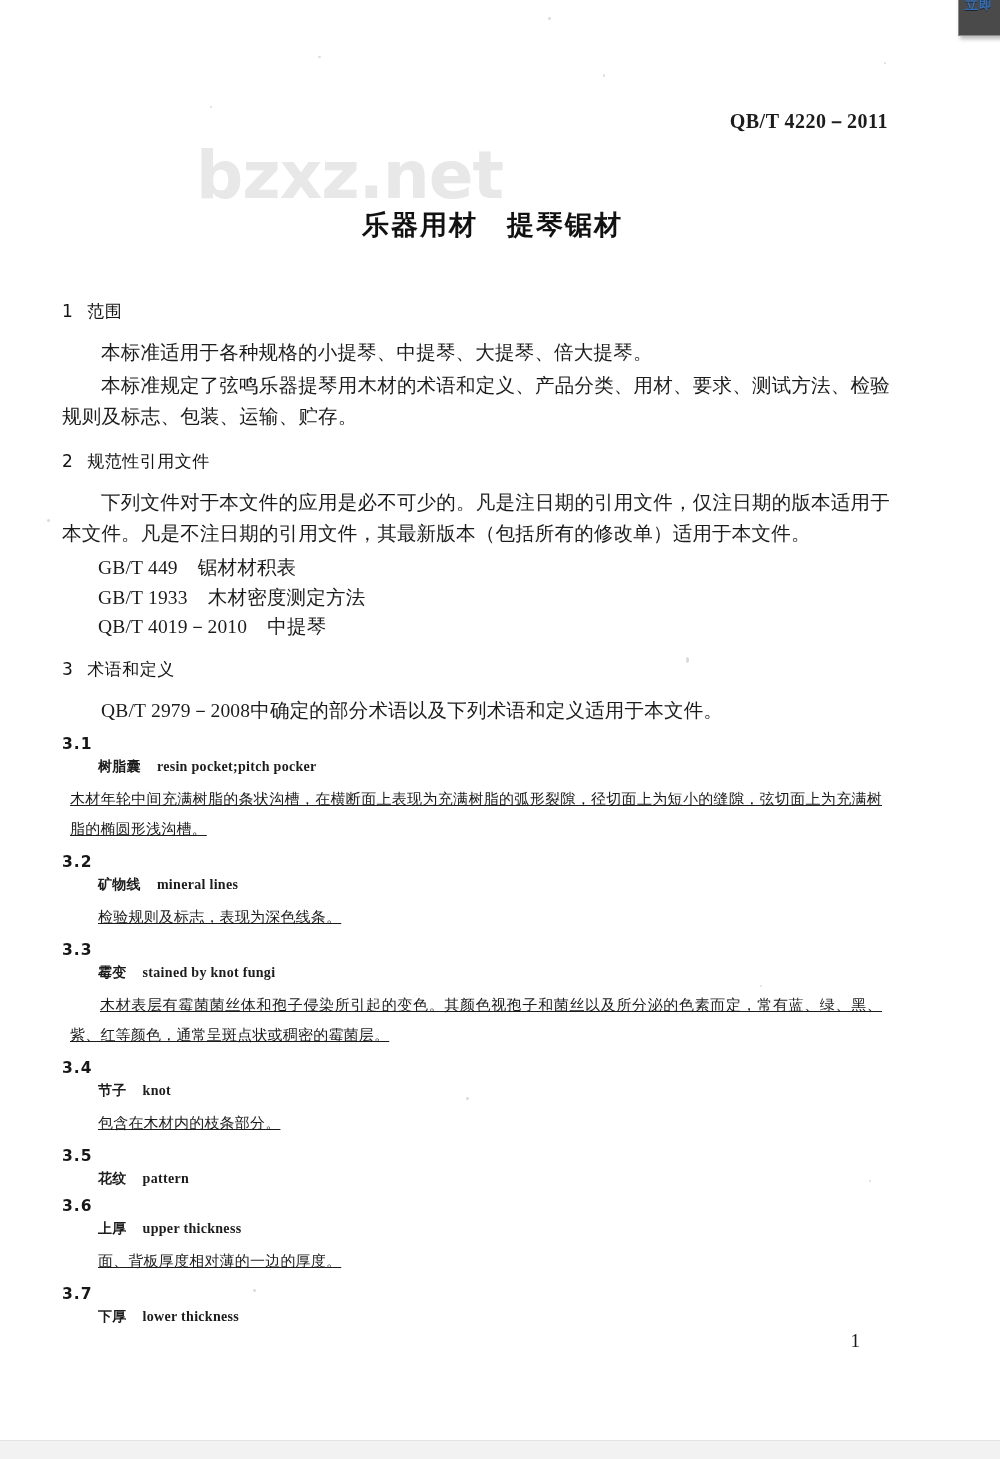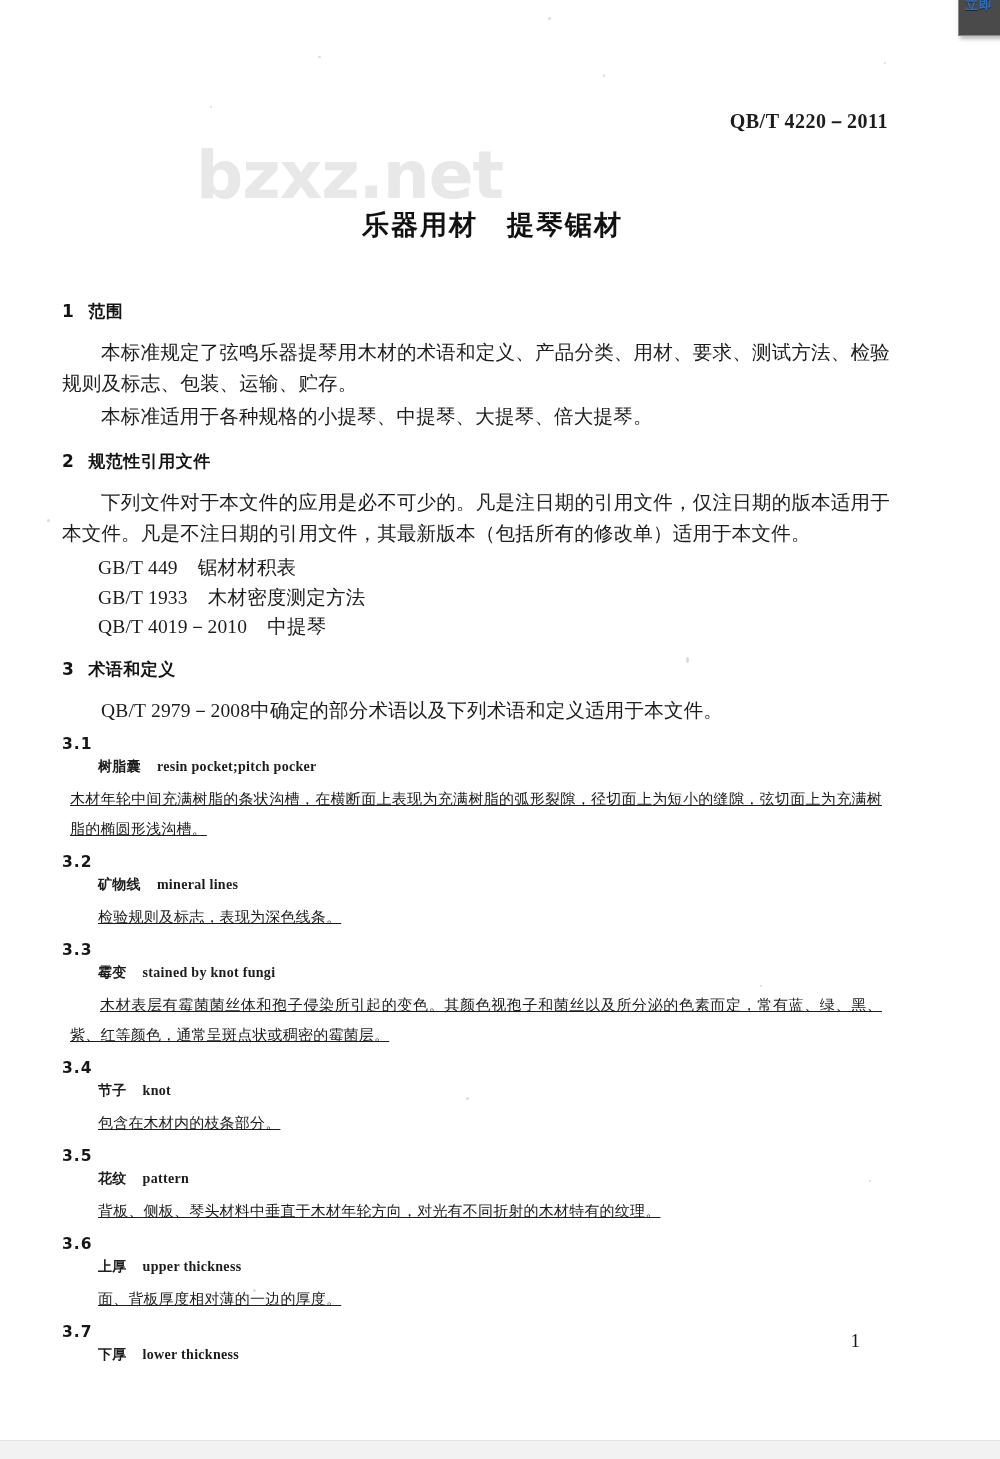--- a/index.html
+++ b/index.html
@@ -102,21 +102,21 @@
   }
   
   .content {
     position: absolute;
     left: 62px;
     top: 300px;
     width: 828px;
   }
   .sec-head {
     font-family: "DejaVu Sans", sans-serif;
-    font-weight: bold;
+    font-weight: normal;
     font-size: 17px;
     letter-spacing: .5px;
     margin: 0 0 14px 0;
     color: #141414;
   }
   .sec-head .num { margin-right: 14px; }
   .para {
     font-size: 19.5px;
     line-height: 31px;
     text-align: justify;
@@ -191,22 +191,22 @@
 
   <div class="std-number">QB/T 4220－2011</div>
 
   <div class="doc-title">乐器用材　提琴锯材</div>
 
   <div class="content">
 
     <div class="sec-head">
       <span class="num">1</span><span>范围</span>
     </div>
+    <p class="para">本标准适用于各种规格的小提琴、中提琴、大提琴、倍大提琴。</p>
     <p class="para">本标准规定了弦鸣乐器提琴用木材的术语和定义、产品分类、用材、要求、测试方法、检验规则及标志、包装、运输、贮存。</p>
-    <p class="para">本标准适用于各种规格的小提琴、中提琴、大提琴、倍大提琴。</p>
 
     <div class="block-gap"></div>
 
     <div class="sec-head">
       <span class="num">2</span><span>规范性引用文件</span>
     </div>
     <p class="para">下列文件对于本文件的应用是必不可少的。凡是注日期的引用文件，仅注日期的版本适用于本文件。凡是不注日期的引用文件，其最新版本（包括所有的修改单）适用于本文件。</p>
 
     <div class="ref-list">
       <div class="ref-item">
@@ -248,21 +248,20 @@
     <div class="term-num">3.4</div>
     <div class="term-title">
       <span>节子</span><span class="en">knot</span>
     </div>
     <p class="term-def pad">包含在木材内的枝条部分。</p>
 
     <div class="term-num">3.5</div>
     <div class="term-title">
       <span>花纹</span><span class="en">pattern</span>
     </div>
-    <p class="term-def pad">背板、侧板、琴头材料中垂直于木材年轮方向，对光有不同折射的木材特有的纹理。</p>
 
     <div class="term-num">3.6</div>
     <div class="term-title">
       <span>上厚</span><span class="en">upper thickness</span>
     </div>
     <p class="term-def pad">面、背板厚度相对薄的一边的厚度。</p>
 
     <div class="term-num">3.7</div>
     <div class="term-title">
       <span>下厚</span><span class="en">lower thickness</span>

